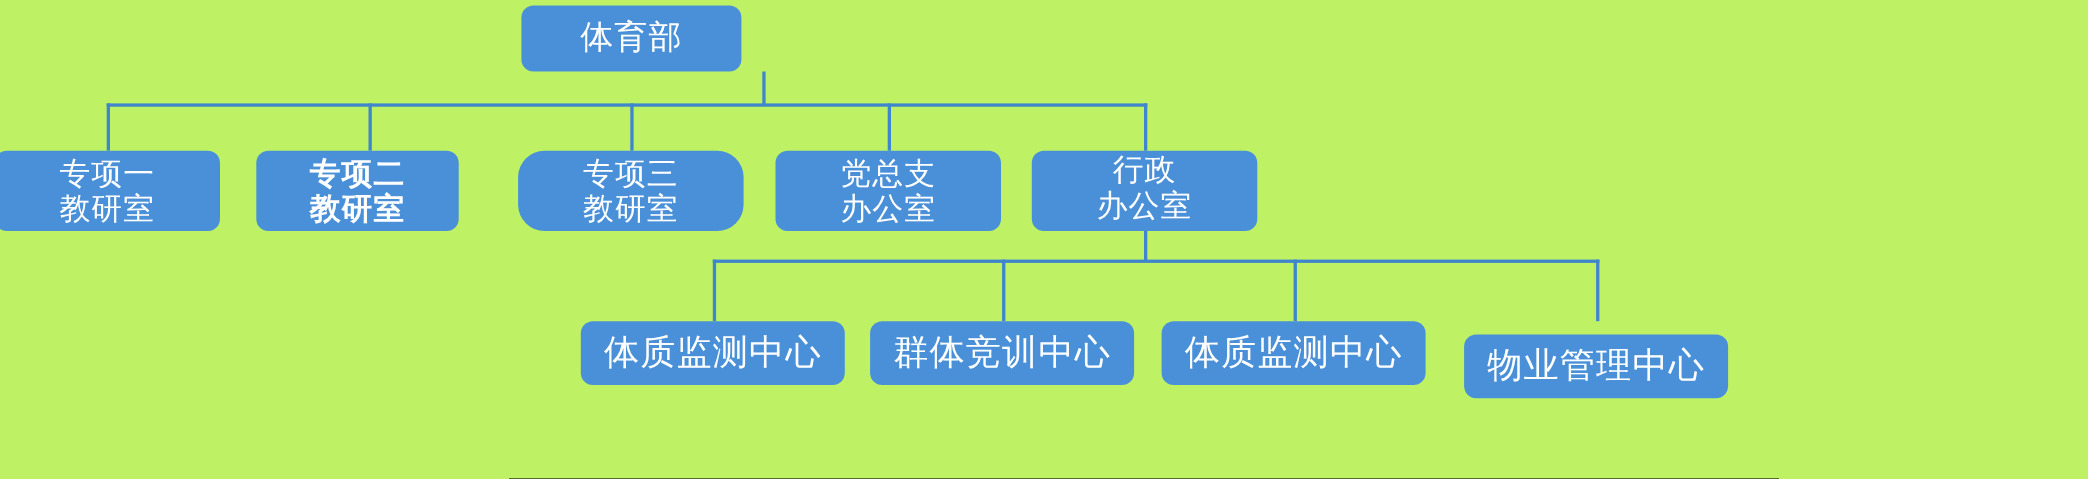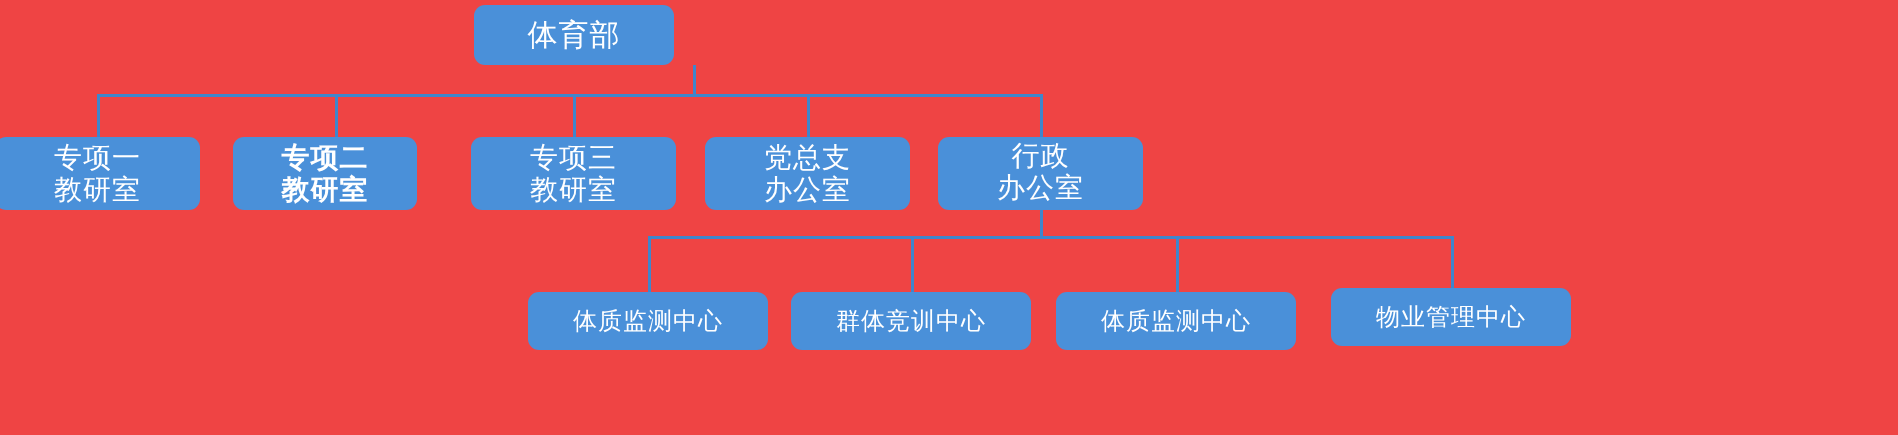--- a/index.html
+++ b/index.html
@@ -4,21 +4,21 @@
 <style>
   html, body {
     margin: 0;
     padding: 0;
     background: #000000;
   }
   #chart-root {
     position: relative;
     width: 1898px;
     height: 435px;
-    background: #ef4444;
+    background: #bef264;
     overflow: hidden;
     font-family: "DejaVu Sans", "Liberation Sans", sans-serif;
   }
   .node {
     position: absolute;
     box-sizing: border-box;
     background: #4a90d9;
     border-radius: 11px;
     color: #ffffff;
     display: flex;
@@ -29,21 +29,21 @@
     line-height: 1.12;
     letter-spacing: 1px;
     z-index: 3;
   }
   .node .line {
     display: block;
     white-space: nowrap;
   }
   .node-root { font-size: 30px; }
   .node-l2   { font-size: 28px; }
-  .node-l3   { font-size: 24px; }
+  .node-l3   { font-size: 32px; }
 
   .conn {
     position: absolute;
     background: #3f86cc;
     z-index: 1;
   }
   .conn-h { height: 3px; }
   .conn-v { width: 3px; }
 </style>
 </head>
@@ -75,21 +75,21 @@
   <div class="node node-l2" style="left:-5px; top:137px; width:205px; height:73px;">
     <span class="line">专项一</span>
     <span class="line">教研室</span>
   </div>
 
   <div class="node node-l2" style="left:233px; top:137px; width:184px; height:73px;font-weight:bold;">
     <span class="line">专项二</span>
     <span class="line">教研室</span>
   </div>
 
-  <div class="node node-l2" style="left:471px; top:137px; width:205px; height:73px;">
+  <div class="node node-l2" style="left:471px; top:137px; width:205px; height:73px;border-radius:24px;">
     <span class="line">专项三</span>
     <span class="line">教研室</span>
   </div>
 
   <div class="node node-l2" style="left:705px; top:137px; width:205px; height:73px;justify-content:center;">
     <span class="line">党总支</span>
     <span class="line">办公室</span>
   </div>
 
   <div class="node node-l2" style="left:938px; top:137px; width:205px; height:73px;font-family:Liberation Mono, monospace;">
@@ -102,17 +102,17 @@
   </div>
 
   <div class="node node-l3" style="left:791px; top:292px; width:240px; height:58px;">
     <span class="line">群体竞训中心</span>
   </div>
 
   <div class="node node-l3" style="left:1056px; top:292px; width:240px; height:58px;">
     <span class="line">体质监测中心</span>
   </div>
 
-  <div class="node node-l3" style="left:1331px; top:288px; width:240px; height:58px;">
+  <div class="node node-l3" style="left:1331px; top:304px; width:240px; height:58px;">
     <span class="line">物业管理中心</span>
   </div>
 
 </div>
 
 </body></html>

